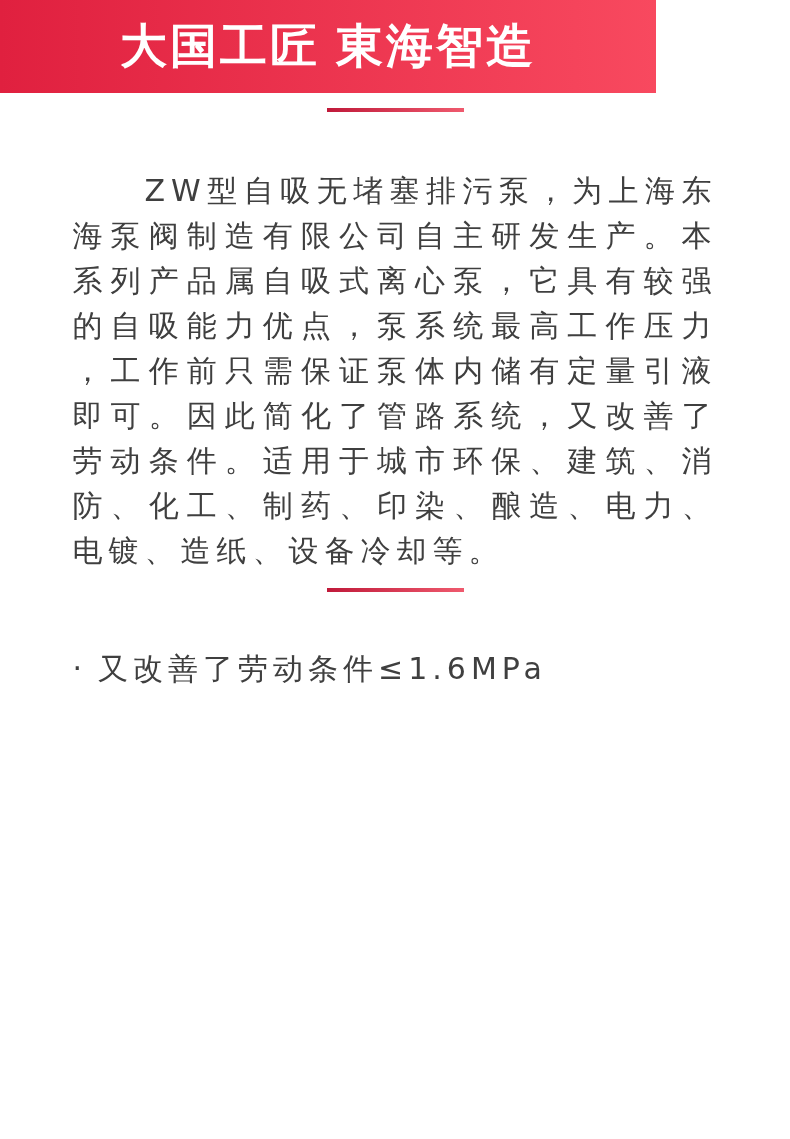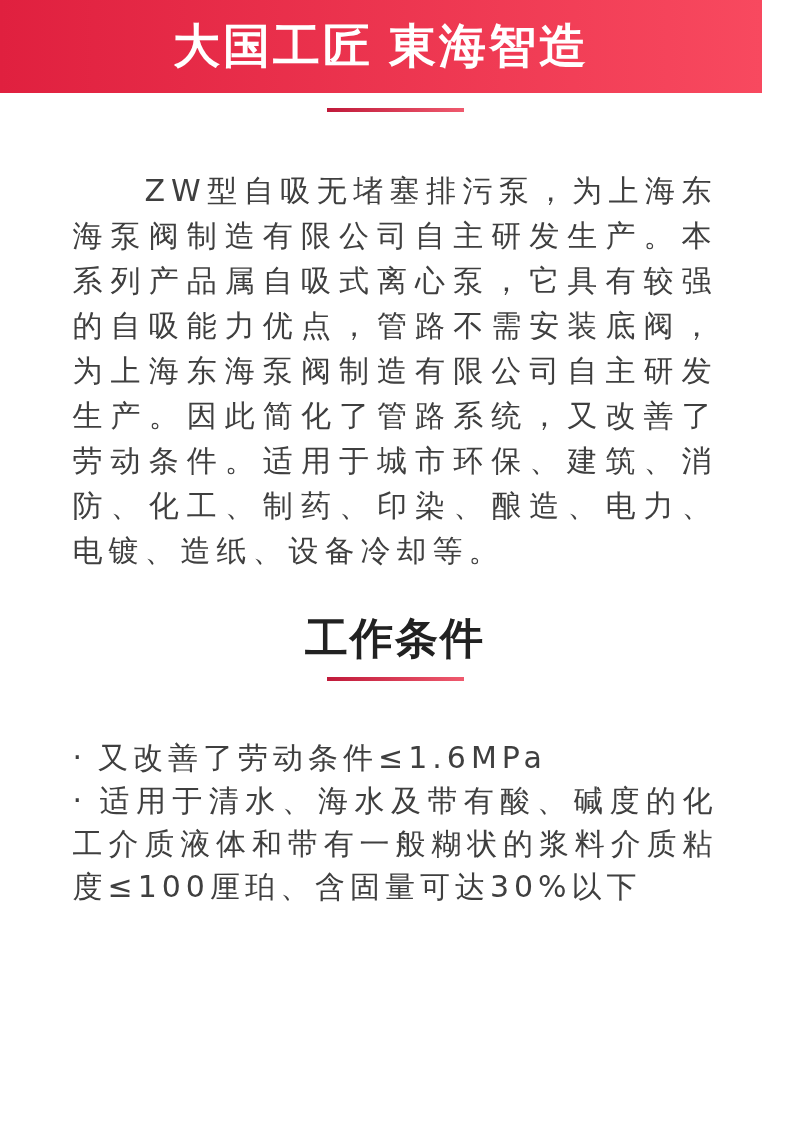--- a/index.html
+++ b/index.html
@@ -12,21 +12,21 @@
     --banner_text:#ffffff;
     --page_bg:#ffffff;
   }
   html,body{margin:0;padding:0;}
   body{
     width:790px;height:1139px;overflow:hidden;
     background:var(--page_bg);
     font-family:"DejaVu Sans", sans-serif;
   }
   .banner{
-    width:762px;height:93px;
+    width:656px;height:93px;
     background:linear-gradient(to right, var(--banner_from), var(--banner_to));
     display:flex;align-items:center;justify-content:center;
   }
   .banner-title{
     color:var(--banner_text);
     font-family:"Liberation Sans", sans-serif;
     font-size:47px;font-weight:bold;letter-spacing:3px;
     white-space:pre;
   }
   .section-title{
@@ -68,23 +68,21 @@
 <body>
 
 <header class="banner">
   <div class="banner-title">大国工匠 東海智造</div>
 </header>
 
 <main>
 
   <div class="title-underline"></div>
 
-  <p class="overview-paragraph">ZW型自吸无堵塞排污泵，为上海东海泵阀制造有限公司自主研发生产。本系列产品属自吸式离心泵，它具有较强的自吸能力优点，管路不需安装底阀，为上海东海泵阀制造有限公司自主研发生产。因此简化了管路系统，又改善了劳动条件。适用于城市环保、建筑、消防、化工、制药、印染、酿造、电力、电镀、造纸、设备冷却等。</p>
+  <p class="overview-paragraph">ZW型自吸无堵塞排污泵，为上海东海泵阀制造有限公司自主研发生产。本系列产品属自吸式离心泵，它具有较强的自吸能力优点，泵系统最高工作压力，工作前只需保证泵体内储有定量引液即可。因此简化了管路系统，又改善了劳动条件。适用于城市环保、建筑、消防、化工、制药、印染、酿造、电力、电镀、造纸、设备冷却等。</p>
 
-  <h2 class="section-title second">工作条件</h2>
   <div class="title-underline"></div>
 
   <ul class="conditions-list">
     <li class="condition-item"><span class="bullet-dot">·</span><span>又改善了劳动条件≤1.6MPa</span></li>
-    <li class="condition-item"><span class="bullet-dot">·</span><span>适用于清水、海水及带有酸、碱度的化工介质液体和带有一般糊状的浆料介质粘度≤100厘珀、含固量可达30%以下</span></li>
   </ul>
 
 </main>
 
 </body></html>

